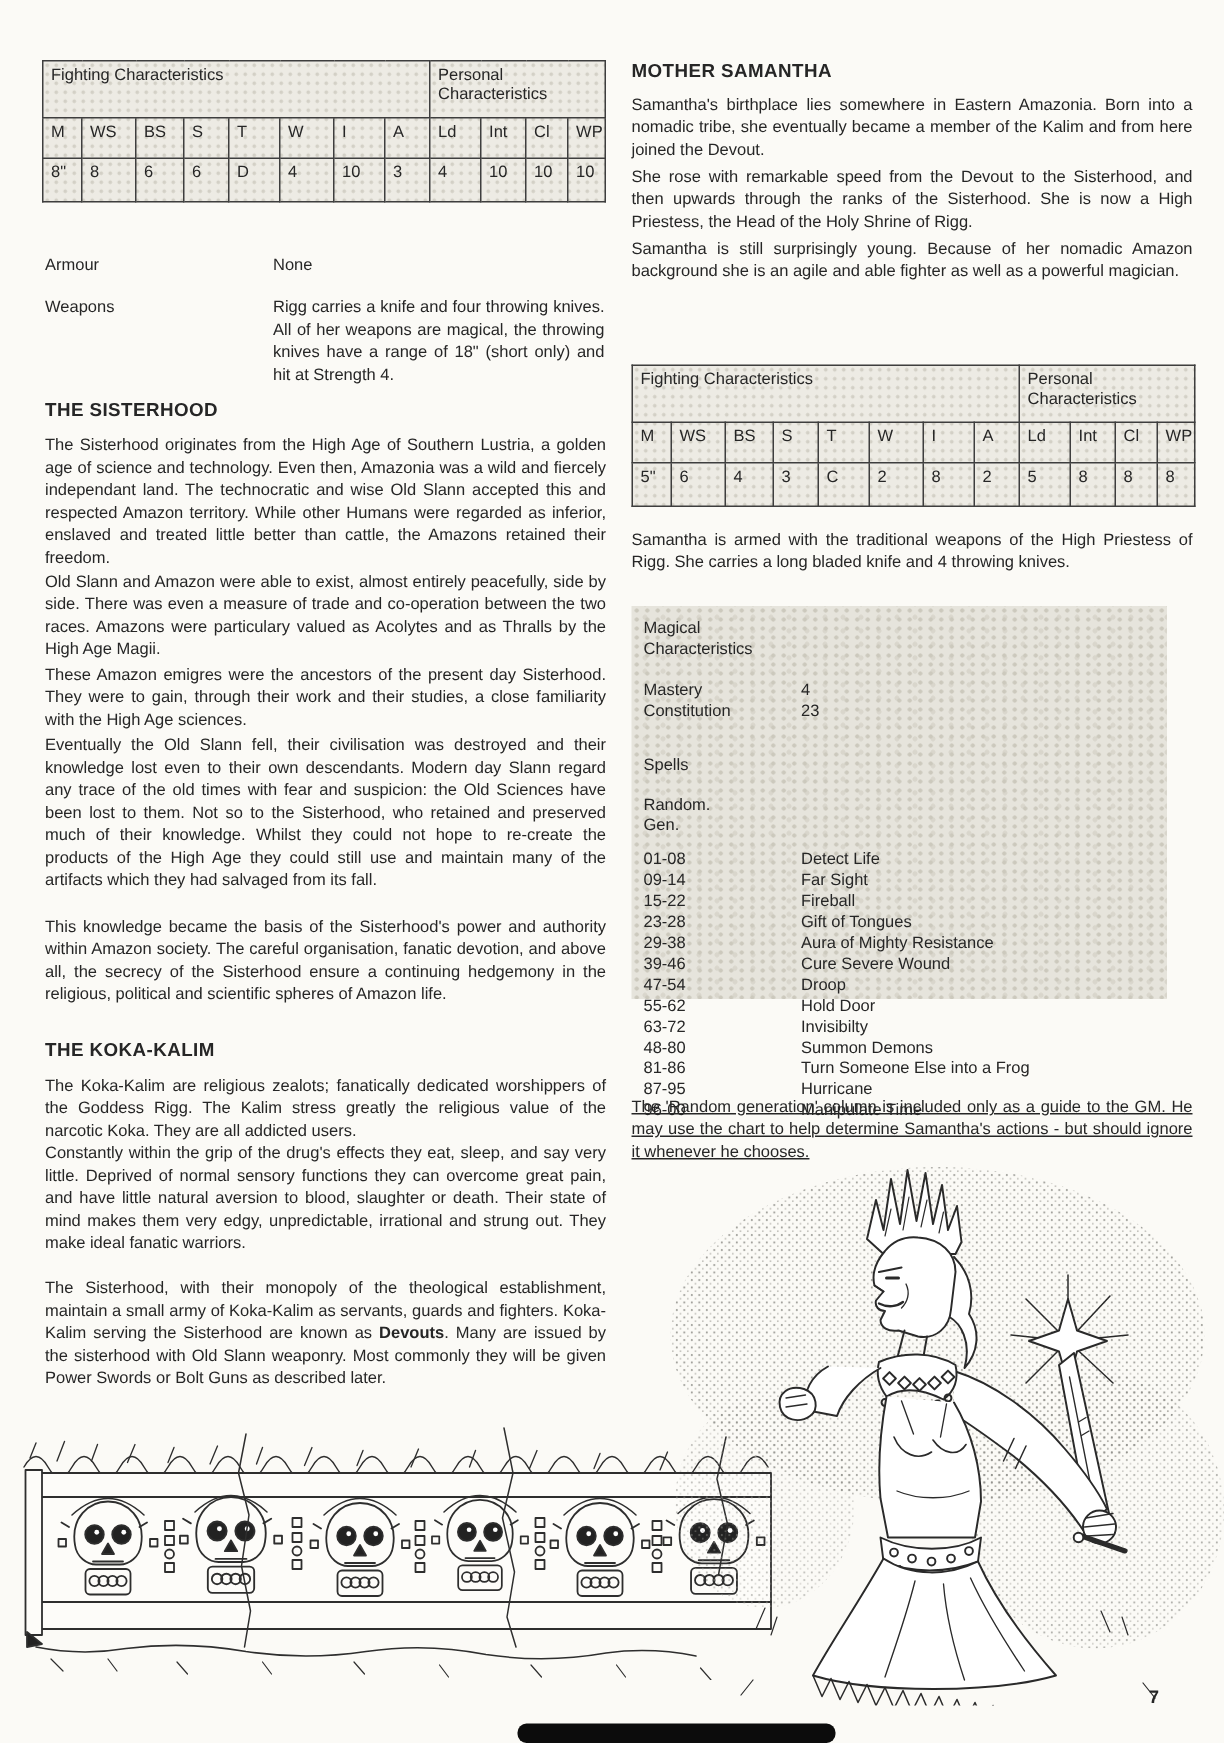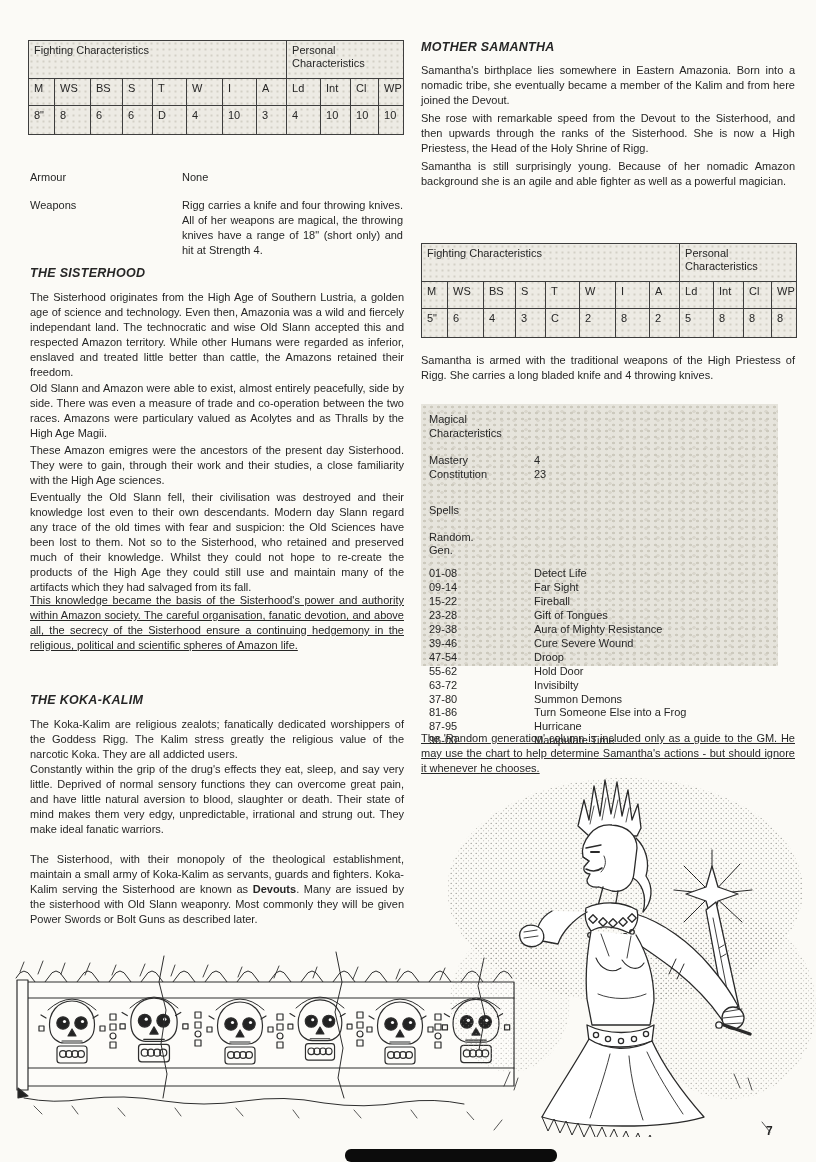--- a/index.html
+++ b/index.html
@@ -1,20 +1,20 @@
 <!DOCTYPE html>
 <html><head>
 <meta charset="utf-8">
 <style>
   html,body{margin:0;padding:0;background:#e8e6e1;}
   .page{position:relative;width:816px;height:1162px;background:#fbfaf6;overflow:hidden;
         font-family:"Liberation Sans",sans-serif;color:#262626;}
   .abs{position:absolute;}
   .body-text{font-size:11px;line-height:15px;text-align:justify;}
-  .heading{font-size:12.5px;font-weight:700;letter-spacing:.3px;font-style:italic;}
+  .heading{font-size:12.5px;font-weight:700;letter-spacing:.3px;}
   
   table.stat{border-collapse:collapse;table-layout:fixed;width:375px;
      background-color:#edebe4;
      background-image:radial-gradient(circle,#d3d0c6 1.1px,rgba(0,0,0,0) 1.5px);
      background-size:6px 6px;}
   table.stat, table.stat td, table.stat th{border:1.6px solid #3e3e3e;}
   table.stat th, table.stat td{font-weight:400;font-size:11px;padding:3px 5px;text-align:left;vertical-align:top;}
   table.stat .grp{height:38px;font-size:11px;line-height:13px;}
   table.stat .hdr td{height:20px;}
   table.stat .val td{height:22px;}
@@ -96,21 +96,21 @@
     <span>None</span>
     <span>Weapons</span>
     <span>Rigg carries a knife and four throwing knives. All of her weapons are magical, the throwing knives have a range of 18" (short only) and hit at Strength 4.</span>
   </div>
 
   <div class="abs heading" style="left:30px;top:266px;">THE SISTERHOOD</div>
   <div class="abs body-text" style="left:30px;top:290px;width:374px;">The Sisterhood originates from the High Age of Southern Lustria, a golden age of science and technology. Even then, Amazonia was a wild and fiercely independant land. The technocratic and wise Old Slann accepted this and respected Amazon territory.  While other Humans were regarded as inferior, enslaved and treated little better than cattle, the Amazons retained their freedom.</div>
   <div class="abs body-text" style="left:30px;top:443px;width:374px;">These Amazon emigres were the ancestors of the present day Sisterhood. They were to gain, through their work and their studies, a close familiarity with the High Age sciences.</div>
   <div class="abs body-text" style="left:30px;top:381px;width:374px;">Old Slann and Amazon were able to exist, almost entirely peacefully, side by side. There was even a measure of trade and co-operation between the two races. Amazons were particulary valued as Acolytes and as Thralls by the High Age Magii.</div>
   <div class="abs body-text" style="left:30px;top:490px;width:374px;">Eventually the Old Slann fell, their civilisation was destroyed and their knowledge lost even to their own descendants. Modern day Slann regard any trace of the old times with fear and suspicion: the Old Sciences have been lost to them. Not so to the Sisterhood, who retained and preserved much of their knowledge.  Whilst they could not hope to re-create the products of the High Age they could still use and maintain many of the artifacts which they had salvaged from its fall.</div>
-  <div class="abs body-text" style="left:30px;top:593px;width:374px;text-decoration:underline;">This knowledge became the basis of the Sisterhood's power and authority within Amazon society. The careful organisation, fanatic devotion, and above all, the secrecy of the Sisterhood ensure a continuing hedgemony in the religious, political and scientific spheres of Amazon life.</div>
+  <div class="abs body-text" style="left:30px;top:611px;width:374px;">This knowledge became the basis of the Sisterhood's power and authority within Amazon society. The careful organisation, fanatic devotion, and above all, the secrecy of the Sisterhood ensure a continuing hedgemony in the religious, political and scientific spheres of Amazon life.</div>
 
   <div class="abs heading" style="left:30px;top:693px;">THE KOKA-KALIM</div>
   <div class="abs body-text" style="left:30px;top:717px;width:374px;">The Koka-Kalim are religious zealots; fanatically dedicated worshippers of the Goddess Rigg. The Kalim stress greatly the religious value of the narcotic Koka.  They are all addicted users.</div>
   <div class="abs body-text" style="left:30px;top:762px;width:374px;">Constantly within the grip of the drug's effects they eat, sleep, and say very little. Deprived of normal sensory functions they can overcome great pain, and have little natural aversion to blood, slaughter or death. Their state of mind makes them very edgy, unpredictable, irrational and strung out. They make ideal fanatic warriors.</div>
   <div class="abs body-text" style="left:30px;top:852px;width:374px;"><span>The Sisterhood, with their monopoly of the theological establishment, maintain a small army of Koka-Kalim as servants, guards and fighters. Koka-Kalim serving the Sisterhood are known as </span><b>Devouts</b><span>. Many are issued by the sisterhood with Old Slann weaponry. Most commonly they will be given Power Swords or Bolt Guns as described later.</span></div>
 
   <div class="abs heading" style="left:421px;top:40px;">MOTHER SAMANTHA</div>
   <div class="abs body-text" style="left:421px;top:63px;width:374px;">Samantha's birthplace lies somewhere in Eastern Amazonia. Born into a nomadic tribe, she eventually became a member of the Kalim and from here joined the Devout.</div>
   <div class="abs body-text" style="left:421px;top:111px;width:374px;">She rose with remarkable speed from the Devout to the Sisterhood, and then upwards through the ranks of the Sisterhood. She is now a High Priestess, the Head of the Holy Shrine of Rigg.</div>
   <div class="abs body-text" style="left:421px;top:159px;width:374px;">Samantha is still surprisingly young. Because of her nomadic Amazon background she is an agile and able fighter as well as a powerful magician.</div>
@@ -219,21 +219,21 @@
       </div>
     <div class="m-pair">
         <span>55-62</span>
         <span>Hold Door</span>
       </div>
     <div class="m-pair">
         <span>63-72</span>
         <span>Invisibilty</span>
       </div>
     <div class="m-pair">
-        <span>37-80</span>
+        <span>48-80</span>
         <span>Summon Demons</span>
       </div>
     <div class="m-pair">
         <span>81-86</span>
         <span>Turn Someone Else into a Frog</span>
       </div>
     <div class="m-pair">
         <span>87-95</span>
         <span>Hurricane</span>
       </div>

